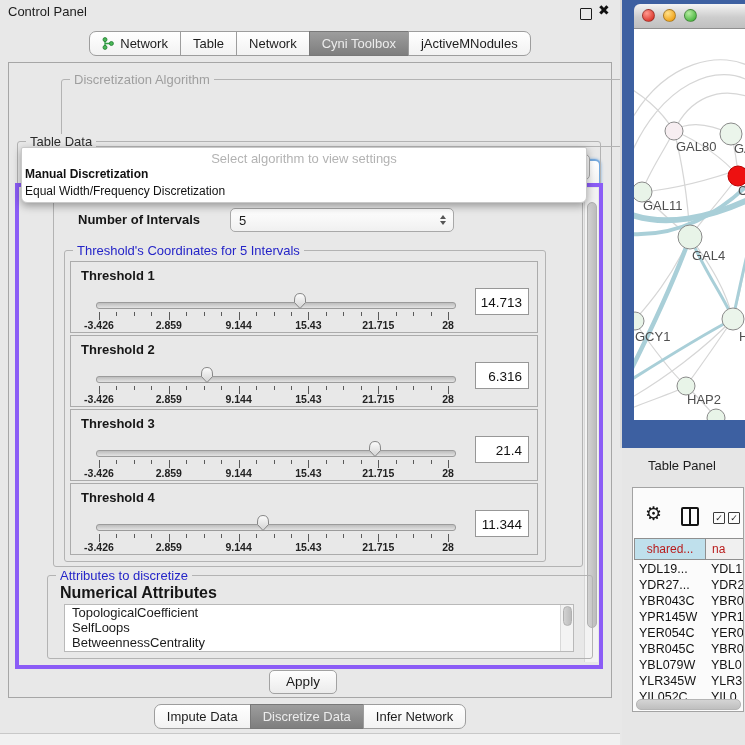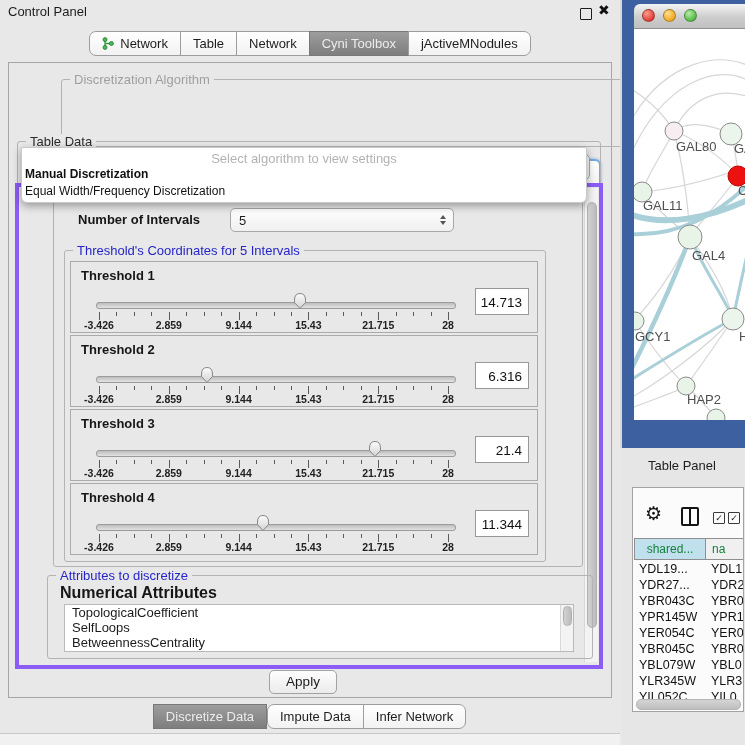--- a/index.html
+++ b/index.html
@@ -85,21 +85,21 @@
   .tlight{position:absolute;top:5px;width:13px;height:13px;border-radius:50%;box-sizing:border-box;border:1px solid rgba(0,0,0,.3);}
   #net-canvas{position:absolute;left:0;top:25px;width:111px;height:391px;background:#fff;overflow:hidden;}
   
   #tp-area{left:622px;top:448px;width:123px;height:297px;background:#e6e6e6;}
   #tp-title{position:absolute;left:26px;top:10px;font-size:13px;color:#1d1d1d;}
   #tp-container{position:absolute;left:10px;top:39px;width:112px;height:225px;background:#fbfbfb;border:1px solid #a3a3a3;overflow:hidden;box-sizing:border-box;}
   #tp-gear{position:absolute;left:12px;top:16px;font-size:19px;color:#141414;line-height:19px;}
   #tp-colicon{position:absolute;left:48px;top:19px;width:14px;height:15px;border:2px solid #141414;border-radius:2px;}
   #tp-colicon .mid{position:absolute;left:6px;top:0;width:2px;height:15px;background:#141414;}
   .cbx{position:absolute;top:24px;width:10px;height:10px;border:1.5px solid #3a3a3a;border-radius:1px;font-size:9px;line-height:10px;text-align:center;color:#222;font-weight:bold;}
-  .tp-hcell{position:absolute;top:50px;height:22px;box-sizing:border-box;border:1px solid #8f8f8f;font-size:12px;color:#15803d;text-align:center;line-height:21px;white-space:nowrap;overflow:hidden;}
+  .tp-hcell{position:absolute;top:50px;height:22px;box-sizing:border-box;border:1px solid #8f8f8f;font-size:12px;color:#b91c1c;text-align:center;line-height:21px;white-space:nowrap;overflow:hidden;}
   #tp-hcell-1{left:1px;width:72px;background:#bfe0ec;}
   #tp-hcell-2{left:72px;width:60px;background:#f0f0f0;text-align:left;padding-left:6px;}
   .tp-row{position:absolute;left:1px;width:140px;height:16px;font-size:12.5px;color:#131313;white-space:nowrap;}
   .tp-c1{position:absolute;left:5px;top:0;}
   .tp-c2{position:absolute;left:77px;top:0;}
   #tp-hscroll{position:absolute;left:3px;top:211px;width:103px;height:9px;border-radius:5px;background:linear-gradient(#d4d4d4,#bfbfbf);border:1px solid #b5b5b5;}
 </style>
 </head>
 <body>
 
@@ -359,25 +359,25 @@
             <div class="attr-item">SelfLoops</div>
             <div class="attr-item">BetweennessCentrality</div>
           </div>
       </div>
     </div>
 
     <div id="apply-btn" class="abs">Apply</div>
   </div>
 
   <div id="bottom-tabs" class="abs tabstrip">
+      <div class="tab first">
+        <span>Impute Data</span>
+      </div>
       <div class="tab selected">
         <span>Discretize Data</span>
-      </div>
-      <div class="tab first">
-        <span>Impute Data</span>
       </div>
       <div class="tab last">
         <span>Infer Network</span>
       </div>
     </div>
   <div id="bottom-divider" class="abs"></div>
   <div id="bottom-strip" class="abs"></div>
 </div>
 
 <div id="net-gap" class="abs"></div>

